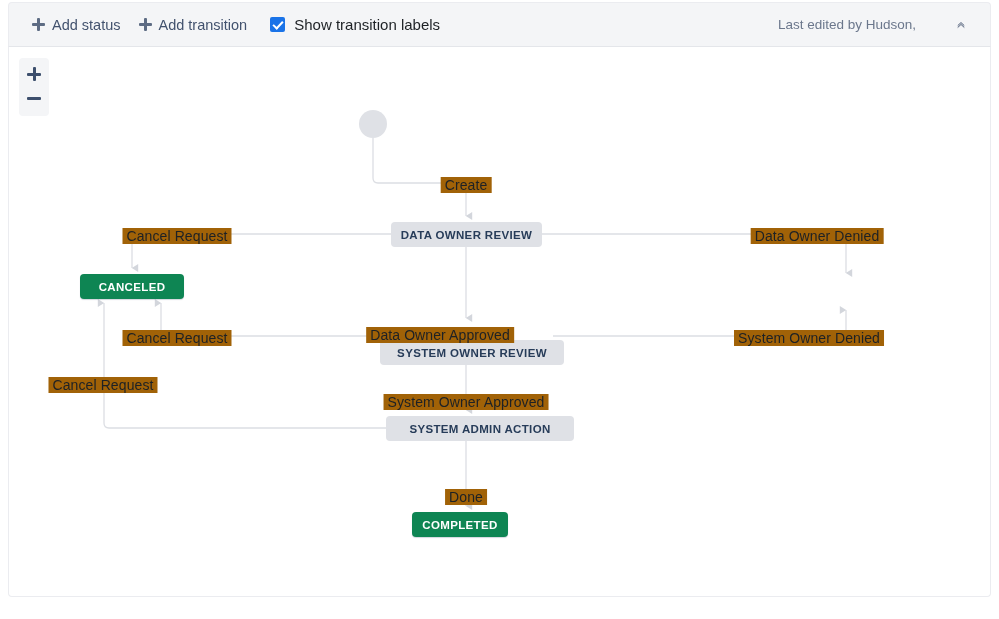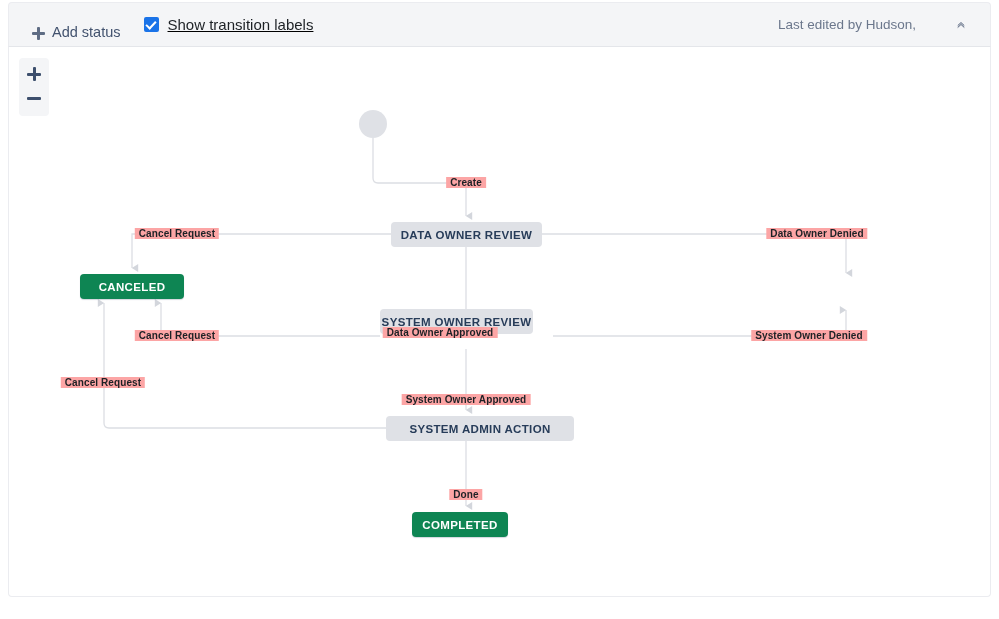--- a/index.html
+++ b/index.html
@@ -26,21 +26,21 @@
     background: #f4f5f7;
     border: 1px solid #ebecf0;
     border-bottom: 1px solid #e4e6ea;
     border-radius: 4px 4px 0 0;
     display: flex;
     align-items: center;
     padding: 0 14px;
   }
   .tool-btn {
     display: inline-flex;
-    align-items: flex-end;
+    align-items: center;
     gap: 7px;
     height: 30px;
     padding: 0 9px;
     border: none;
     background: transparent;
     color: #42526e;
     font-size: 14.5px;
     font-family: "Liberation Sans", sans-serif;
     cursor: pointer;
     border-radius: 3px;
@@ -60,21 +60,20 @@
   .plus-icon::before { left: 0; top: 5px; width: 13px; height: 3px; }
   .plus-icon::after  { top: 0; left: 5px; height: 13px; width: 3px; }
 
   .chk-wrap {
     display: inline-flex;
     align-items: center;
     gap: 9px;
     margin-left: 14px;
     cursor: pointer;
     height: 30px;
-    text-decoration: underline;
   }
   .chk-box {
     width: 15px; height: 15px;
     flex: 0 0 15px;
     background: #1a73e8;
     border-radius: 2px;
     position: relative;
   }
   .chk-box::after {
     content: "";
@@ -196,44 +195,48 @@
     width: 28px; height: 28px;
     border-radius: 50%;
     background: #dfe1e6;
     cursor: pointer;
     z-index: 3;
   }
 
   
   .edge-label {
     position: absolute;
-    font-size: 10px;
-    font-weight: bold;
+    font-size: 14px;
+    font-weight: normal;
     color: #1d2125;
     white-space: nowrap;
-    background: #fca5a5;
+    background: #a16207;
     padding: 0 4px;
     z-index: 4;
     cursor: pointer;
     letter-spacing: 0.1px;
   }
   .edge-label.c  { transform: translateX(-50%); }
 </style>
 </head>
 <body>
 
 <div id="app">
 
   <div class="toolbar">
 
     <button class="tool-btn">
       <span class="plus-icon"></span>
       <span>Add status</span>
     </button>
 
+    <button class="tool-btn">
+      <span class="plus-icon"></span>
+      <span>Add transition</span>
+    </button>
 
     <label class="chk-wrap">
       <span class="chk-box"></span>
       <span class="chk-label">Show transition labels</span>
     </label>
 
     <div class="toolbar-right">
       <span class="last-edited">Last edited by Hudson,</span>
       <button class="collapse-btn">
         <svg width="15" height="15" viewBox="0 0 16 16" aria-hidden="true">
@@ -288,21 +291,21 @@
 
     <div class="node status" style="left:382px; top:175px; width:151px;">
       <span>DATA OWNER REVIEW</span>
     </div>
 
     <div class="node green" style="left:71px; top:227px; width:104px;">
       <span>CANCELED</span>
     </div>
 
 
-    <div class="node status" style="left:371px; top:262px; width:153px;">
+    <div class="node status" style="left:371px; top:293px; width:184px;">
       <span>SYSTEM OWNER REVIEW</span>
     </div>
 
     <div class="node status" style="left:377px; top:369px; width:188px;">
       <span>SYSTEM ADMIN ACTION</span>
     </div>
 
     <div class="node green" style="left:403px; top:465px; width:96px;text-align:center;">
       <span>COMPLETED</span>
     </div>

